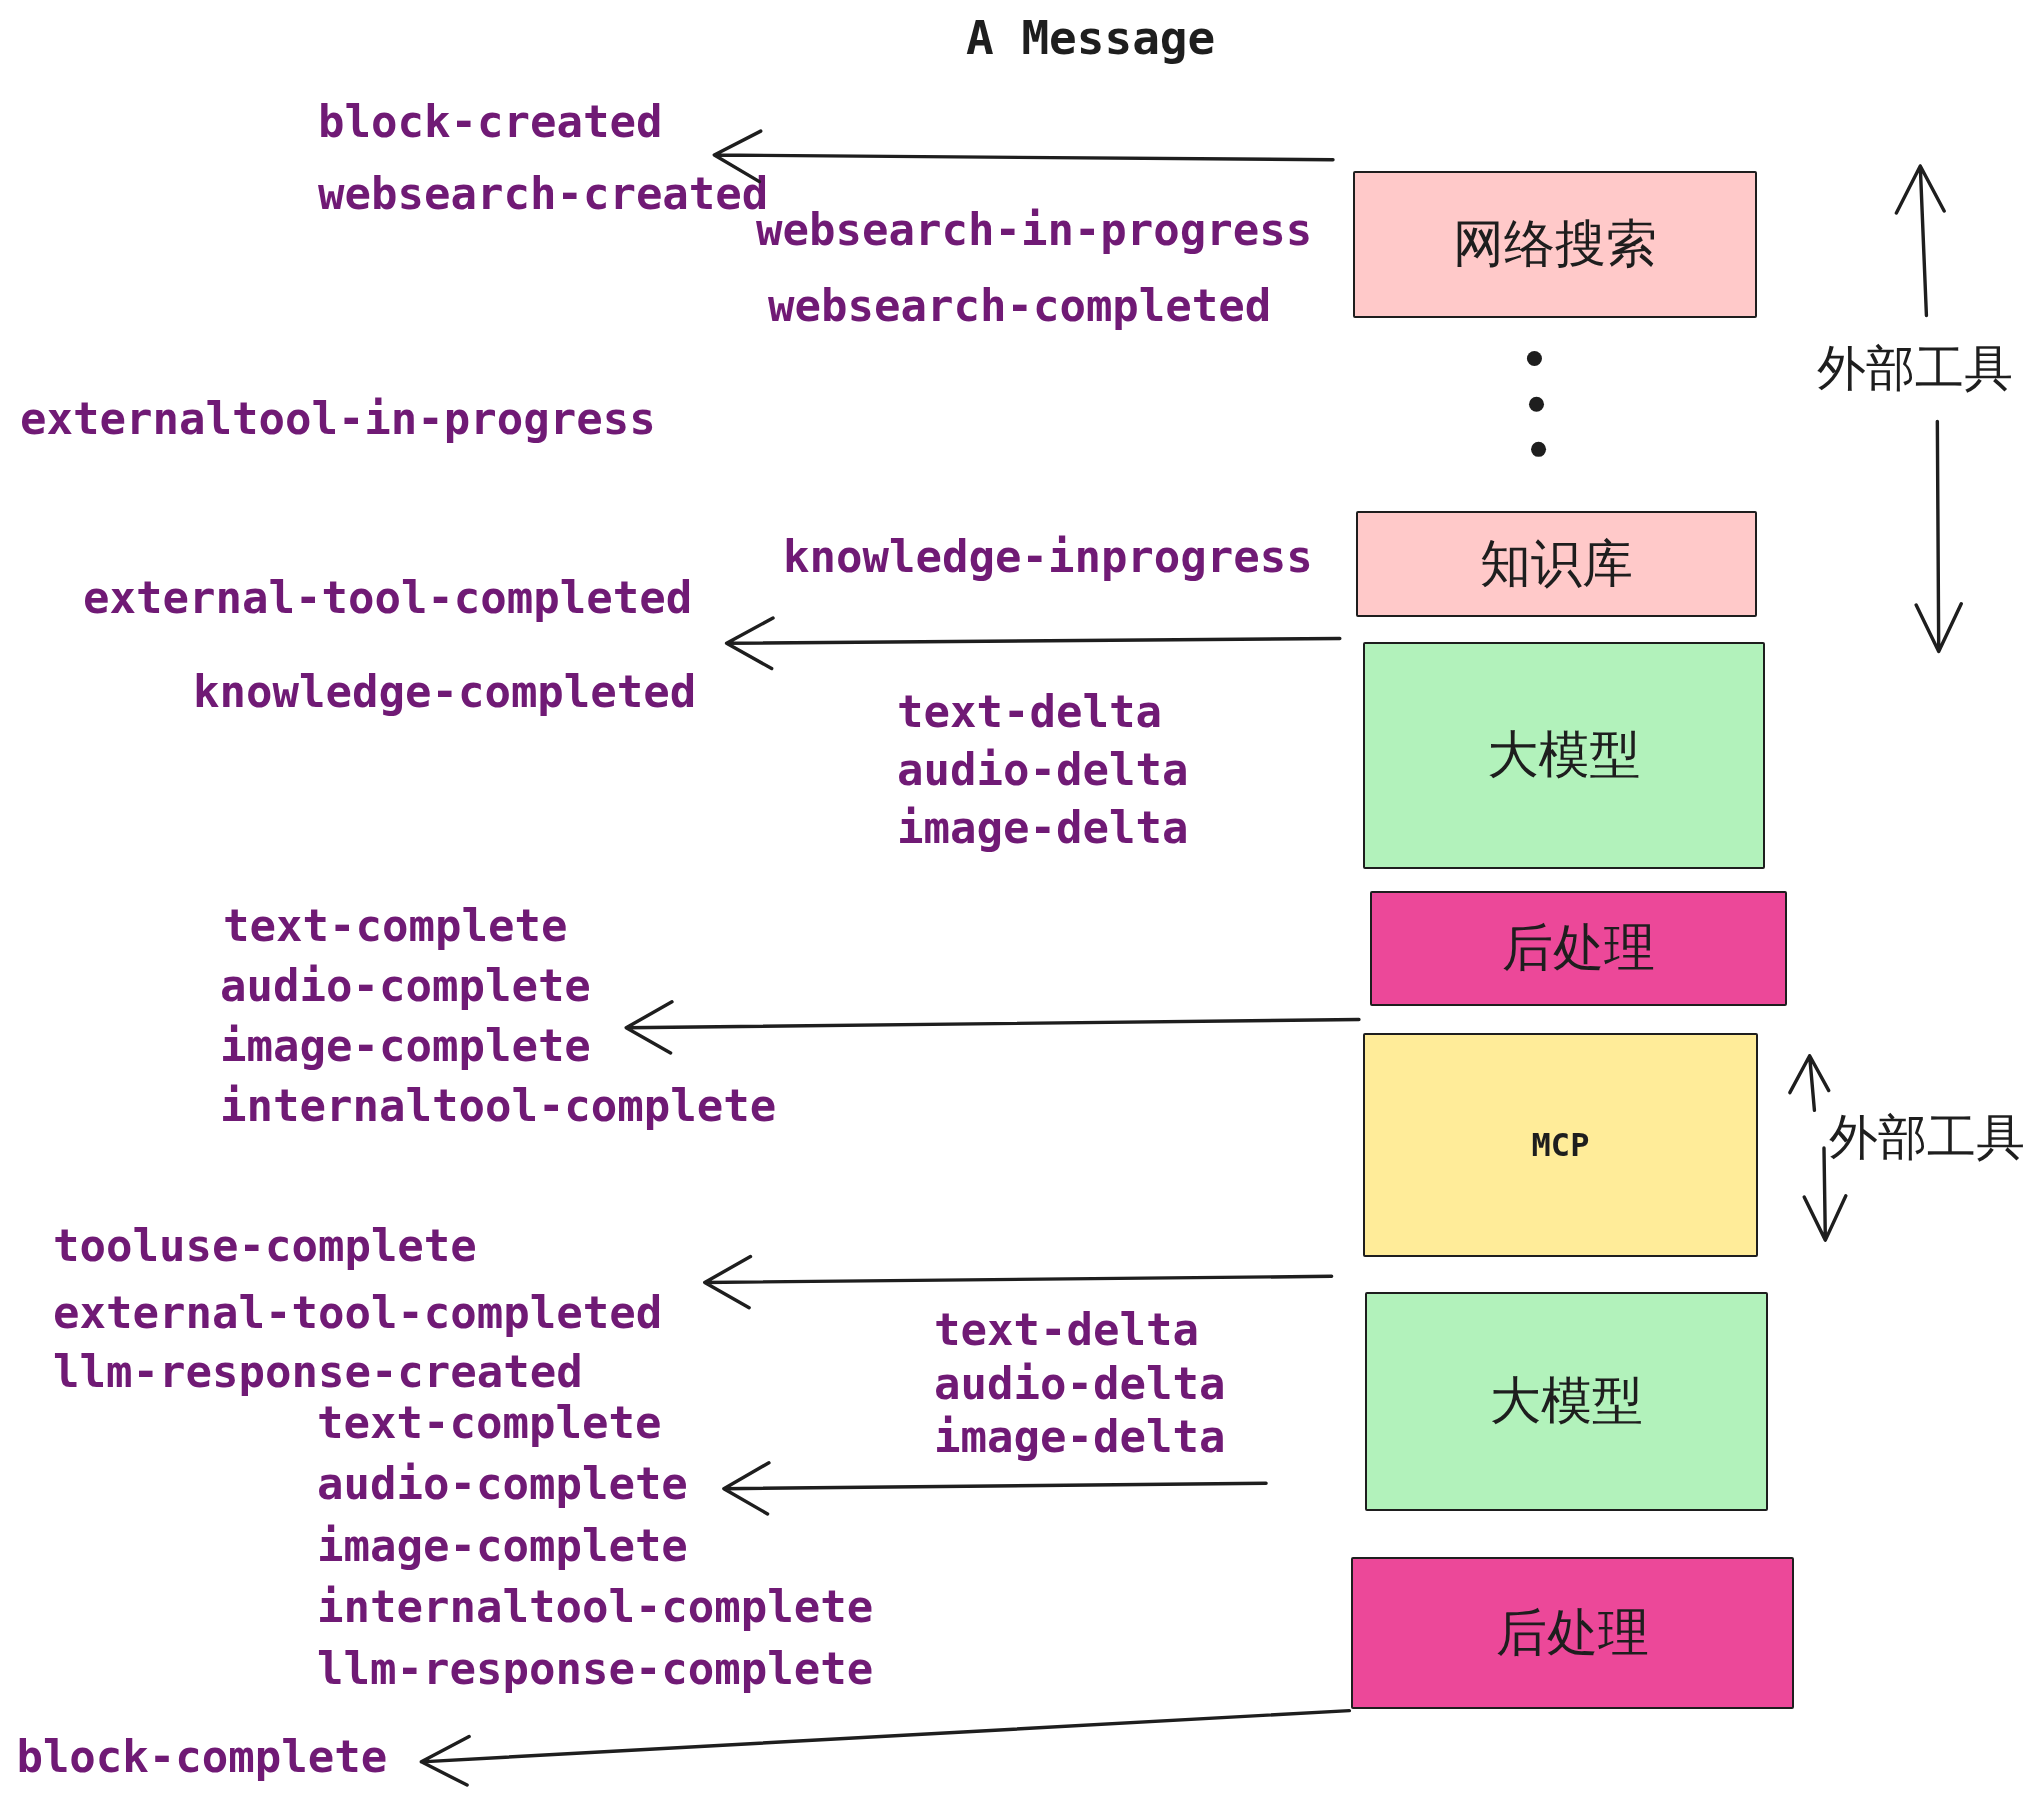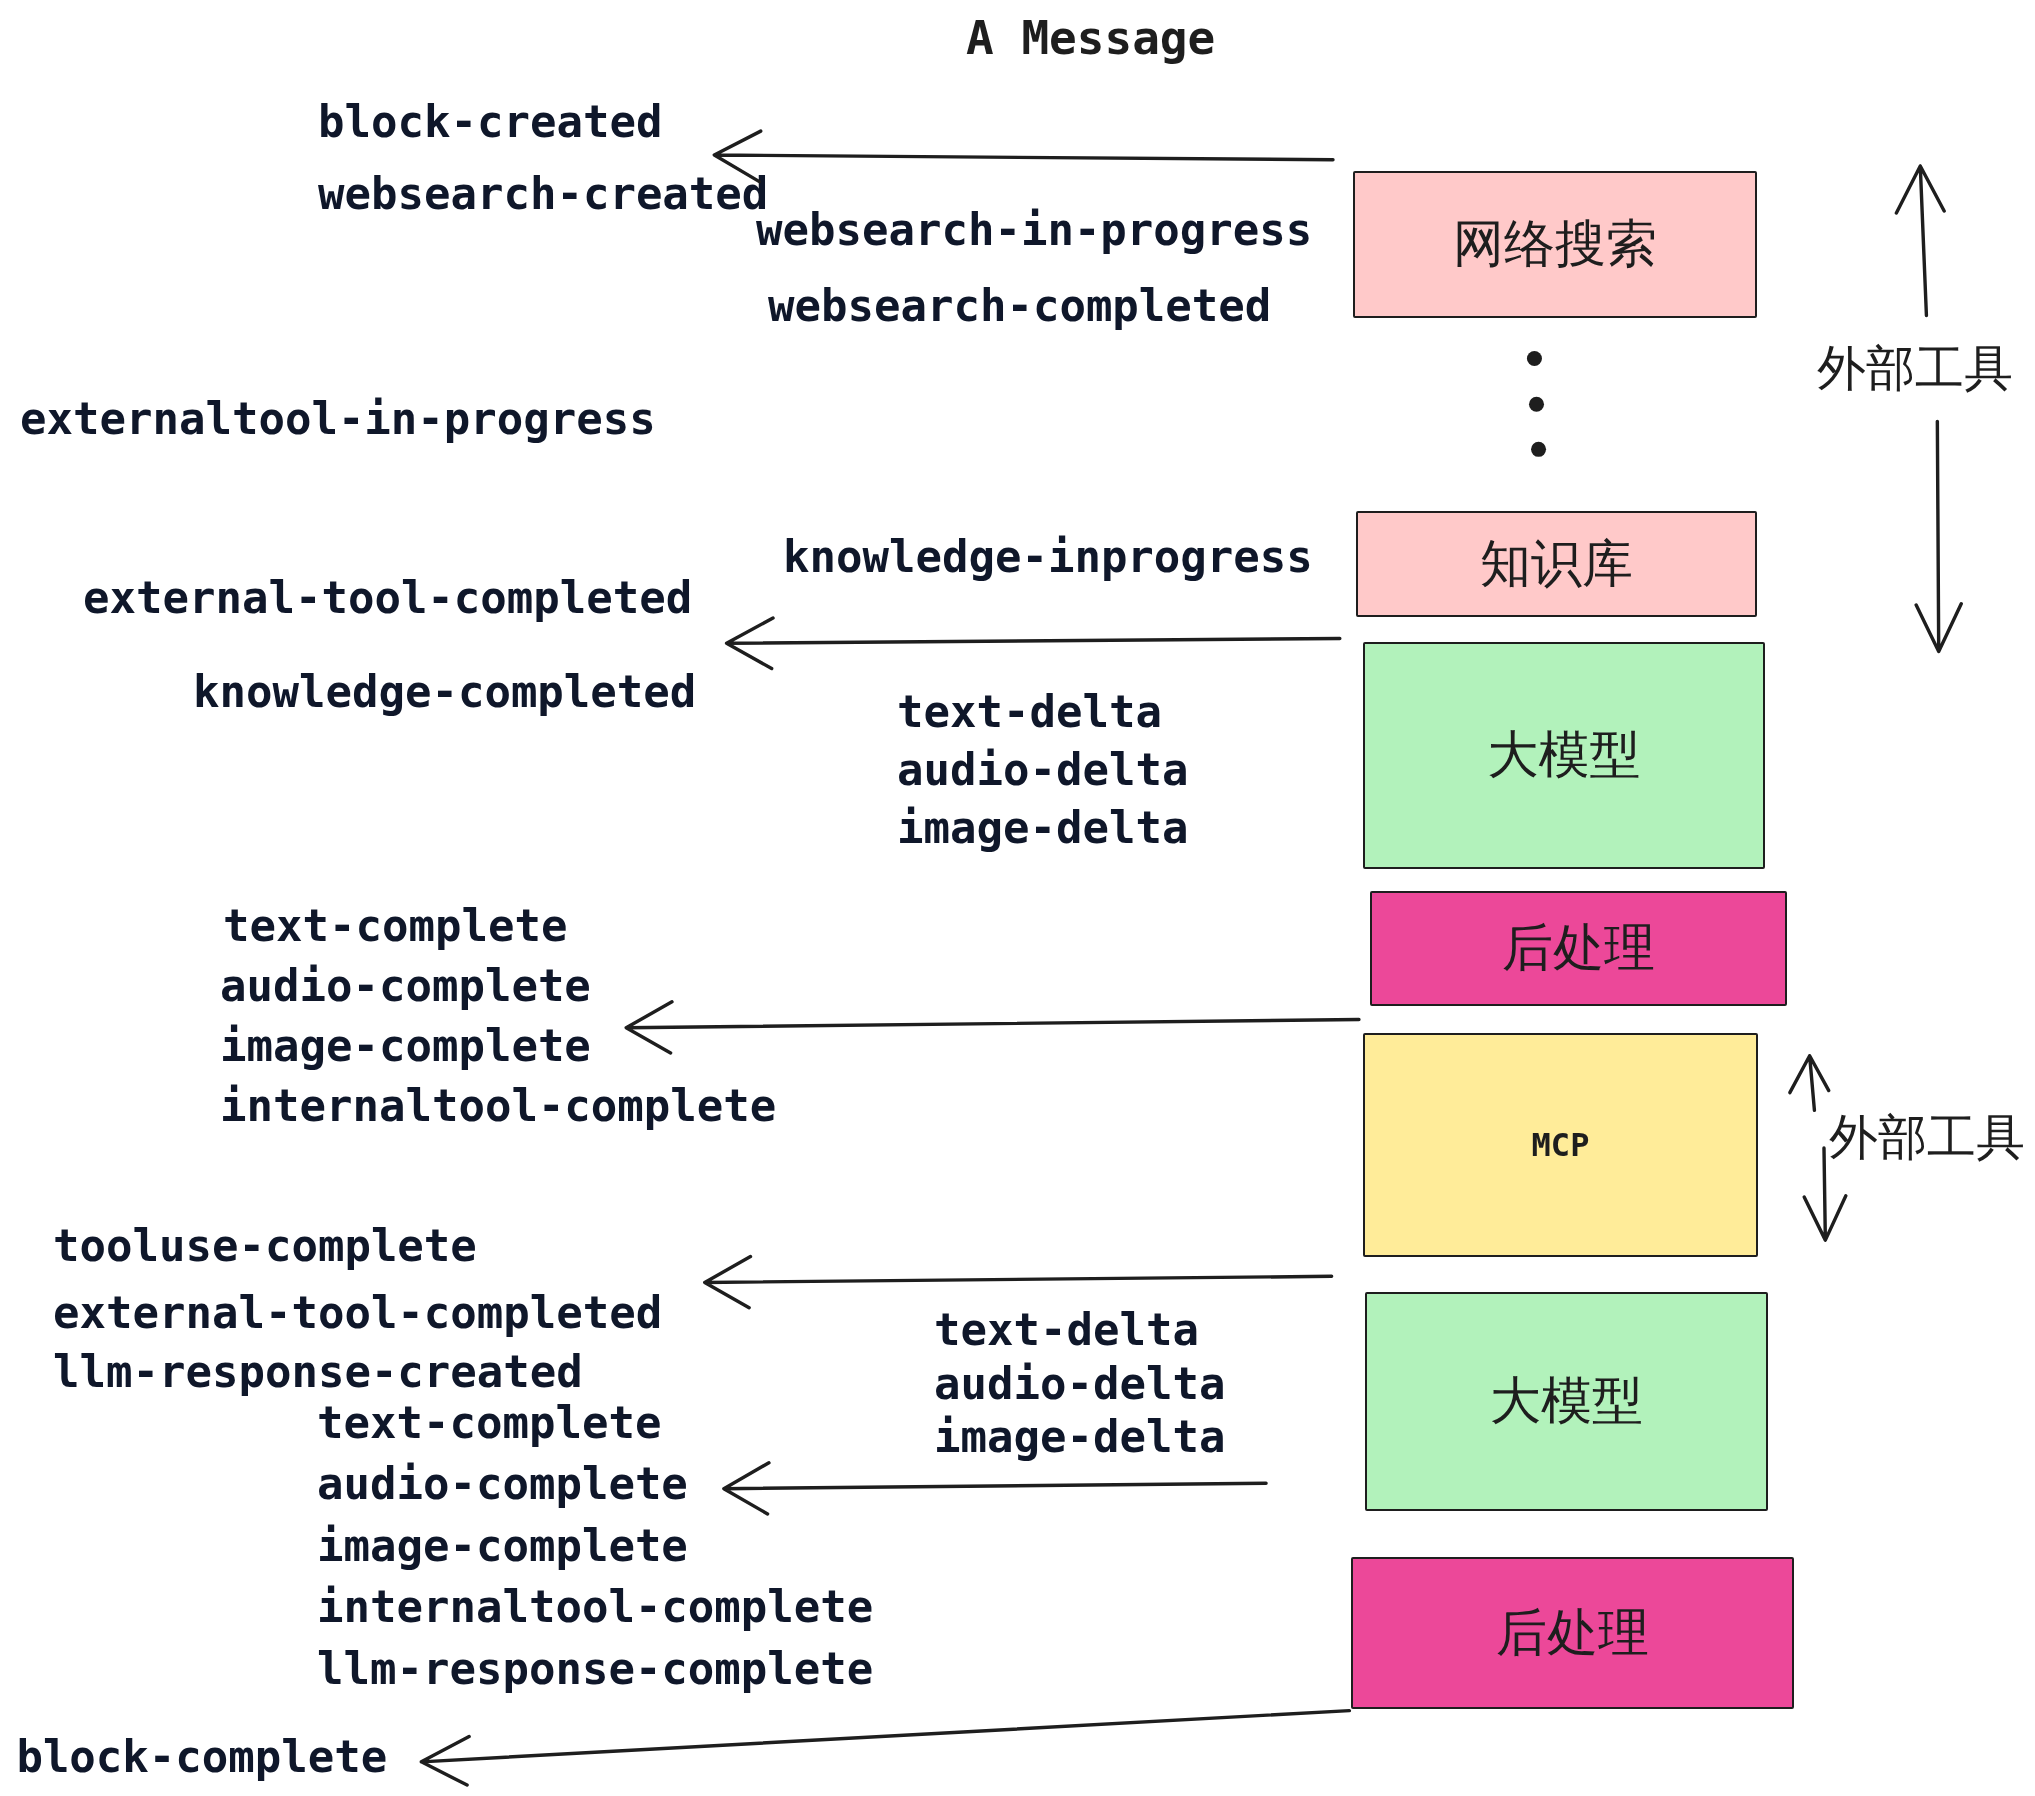--- a/index.html
+++ b/index.html
@@ -1,21 +1,21 @@
 <!DOCTYPE html>
 <html style="font-size:11px"><head>
 <meta charset="utf-8">
 <style>
   html,body{margin:0;padding:0;background:#ffffff;}
   .canvas{position:relative;width:2035px;height:1796px;background:#ffffff;overflow:hidden;
           font-family:"DejaVu Sans Mono","Liberation Mono",monospace;color:#1e1e1e;}
   .title{position:absolute;font:bold 46px/57px "DejaVu Sans Mono","Liberation Mono",monospace;
          color:#1e1e1e;white-space:nowrap;}
   .evt{position:absolute;font:bold 44px/55px "DejaVu Sans Mono","Liberation Mono",monospace;
-       color:#0f172a;white-space:nowrap;}
+       color:#701a75;white-space:nowrap;}
   .box{position:absolute;box-sizing:border-box;border:2.7px solid #1e1e1e;border-radius:2px;
        display:flex;align-items:center;justify-content:center;
        font-family:Liberation Mono, monospace;font-size:51px;font-weight:500;
        color:#1e1e1e;white-space:nowrap;}
   .box.pink{background:#ffc9c9;}
   .box.green{background:#b2f2bb;}
   .box.yellow{background:#ffec99;}
   .box.white{background:#ec4899;}
   .box.mono{font-family:"DejaVu Sans Mono","Liberation Mono",monospace;font-size:32px;font-weight:bold;}
   .annot{position:absolute;font-family:"DejaVu Sans","Liberation Sans",sans-serif;

